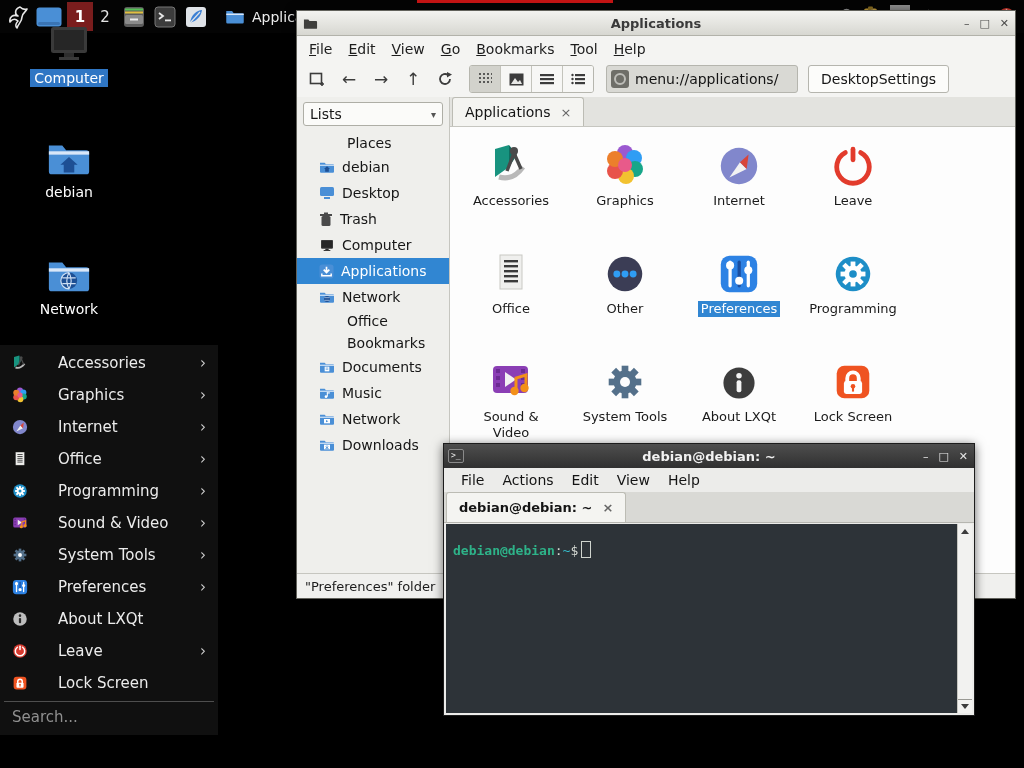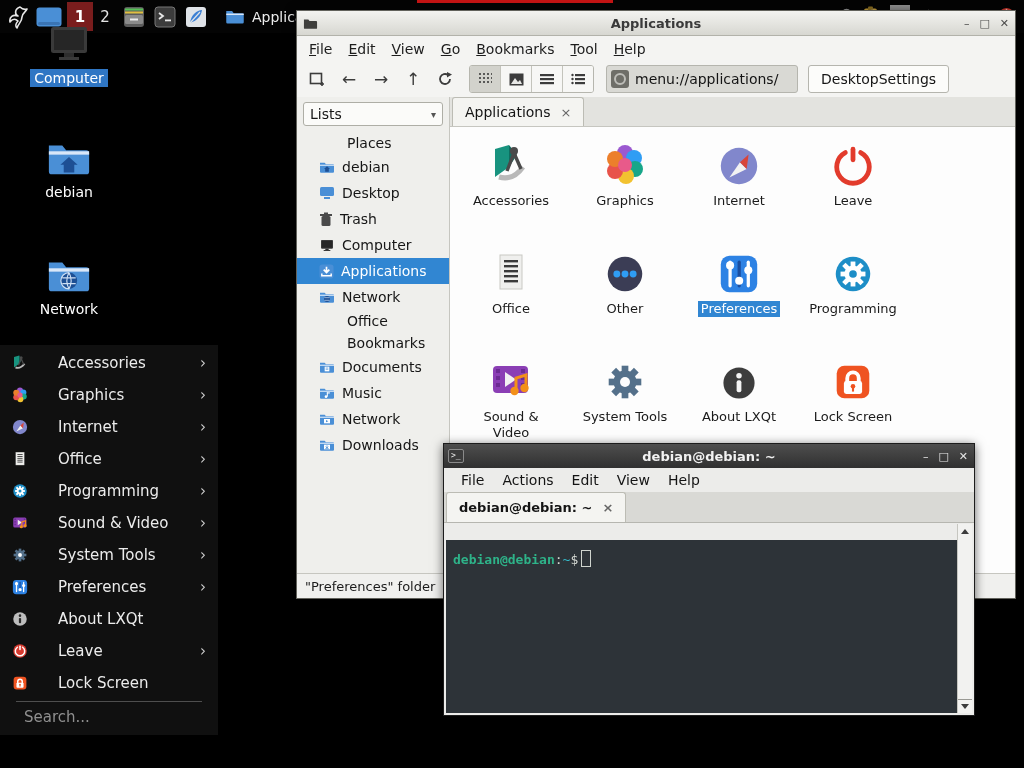--- a/index.html
+++ b/index.html
@@ -65,39 +65,39 @@
   
   #term{left:443px;top:443px;width:530px;height:271px;background:#ececea;border:1px solid #1c1c1c;z-index:20;}
   #term .titlebar{height:24px;display:flex;align-items:center;background:linear-gradient(#4e4e4e,#303030);position:relative;padding-left:4px;}
   #term .title{position:absolute;left:0;right:0;text-align:center;font-weight:bold;font-size:13px;color:#f2f2f2;}
   #term .btns span{color:#e6e6e6;}
   #term .menubar{height:24px;display:flex;align-items:center;background:#ececea;font-size:14px;color:#141414;padding-left:8px;}
   #term .menubar .mi{padding:2px 9px;}
   #term .tabbar{height:30px;background:#d9d9d5;border-bottom:1px solid #b6b6b0;display:flex;align-items:flex-end;}
   #term .tab{height:29px;font-weight:bold;font-size:13px;}
   .tscreen{position:absolute;left:2px;right:16px;top:80px;bottom:2px;background:#2d3338;
-           font-family:"DejaVu Sans Mono",monospace;font-size:13px;padding:10px 7px;color:#d5d9d3;margin-top:16px;}
+           font-family:"DejaVu Sans Mono",monospace;font-size:13px;padding:17px 7px;color:#d5d9d3;}
   .p-user{color:#2eb389;font-weight:bold;}
   .p-path{color:#35b9c8;}
   .cursor{display:inline-block;width:8px;height:15px;border:1px solid #cfd4ce;vertical-align:-3px;margin-left:3px;}
   .tscroll{position:absolute;right:2px;top:80px;bottom:2px;width:14px;background:#f2f2f0;border-left:1px solid #c6c6c0;}
   .tscroll .up,.tscroll .dn{position:absolute;left:0;right:0;height:12px;display:flex;align-items:center;justify-content:center;}
   .tscroll .up{top:1px;}
   .tscroll .dn{bottom:1px;border-top:1px solid #9a9a94;}
   .tri-u{width:0;height:0;border-left:4px solid transparent;border-right:4px solid transparent;border-bottom:5px solid #3c3c3c;}
   .tri-d{width:0;height:0;border-left:4px solid transparent;border-right:4px solid transparent;border-top:5px solid #3c3c3c;}
 
   
   #menu{left:0;top:345px;width:218px;height:390px;background:#101010;z-index:30;box-shadow:2px 2px 8px rgba(0,0,0,.7);
         display:flex;flex-direction:column;}
   .menu-items{flex:1;display:flex;flex-direction:column;justify-content:space-around;padding:2px 0;}
   .menu-row{height:32px;display:flex;align-items:center;padding:0 12px 0 10px;color:#ececec;font-size:15px;gap:0;}
   .menu-row .micon{width:20px;display:flex;justify-content:center;margin-right:28px;}
   .menu-row .arrow{margin-left:auto;color:#cfcfcf;font-size:15px;}
-  .menu-search{border-top:1px solid #4e4e4e;margin:0 16px;padding:5px 6px 8px 6px;}
+  .menu-search{border-top:1px solid #4e4e4e;margin:0 4px;padding:5px 6px 8px 6px;}
   .menu-search input{background:transparent;border:none;outline:none;color:#9a9a9a;font-size:15px;width:100%;
                      font-family:"DejaVu Sans",sans-serif;}
   .menu-search input::placeholder{color:#8f8f8f;opacity:1;}
 
   
   #panel{left:0;top:735px;width:1024px;height:33px;background:#040404;z-index:40;display:flex;align-items:center;}
   .ws1{width:26px;height:29px;background:#7a1d1d;color:#fff;font-weight:bold;font-size:15px;display:flex;
        align-items:center;justify-content:center;margin-left:5px;}
   .ws2{width:18px;text-align:center;color:#e4e4e4;font-size:15px;margin-left:3px;}
   .task{height:33px;display:flex;align-items:center;gap:7px;padding:0 8px;color:#ececec;font-size:14px;

